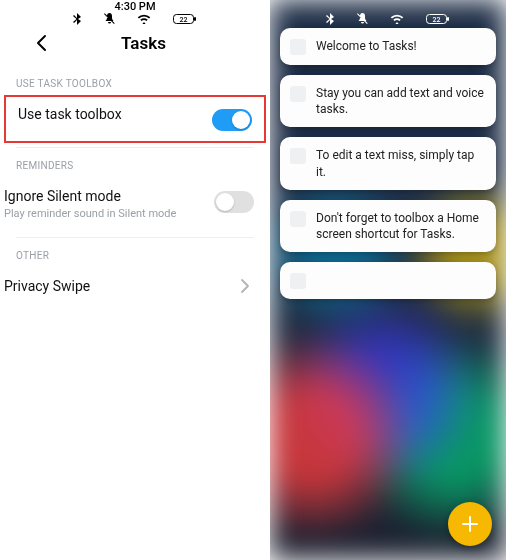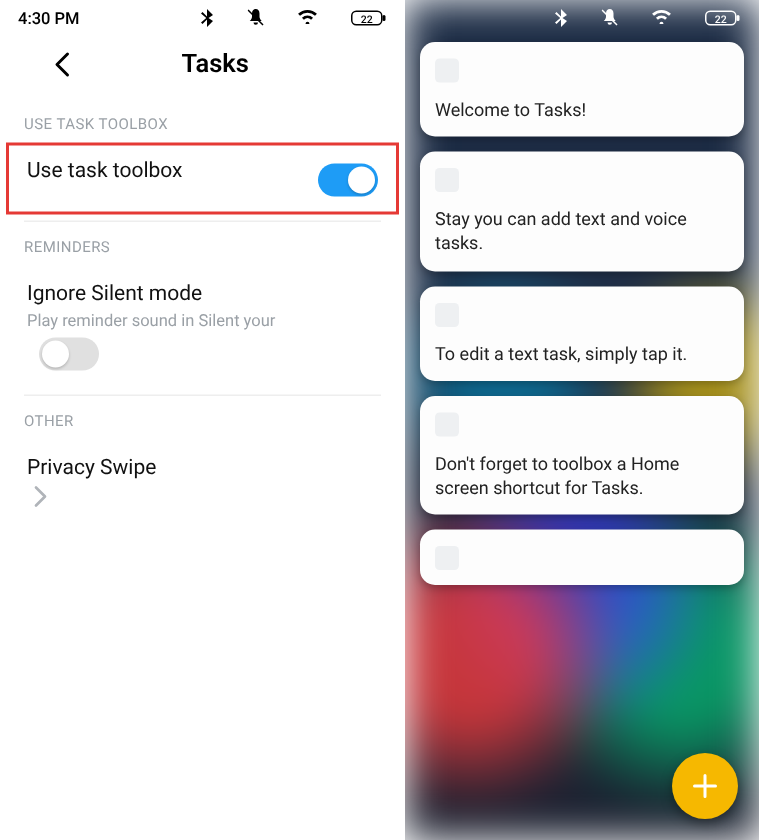--- a/index.html
+++ b/index.html
@@ -1,32 +1,32 @@
 <!DOCTYPE html>
 <html><head>
 <meta charset="utf-8">
 <style>
   *{box-sizing:border-box;margin:0;padding:0;font-family:-apple-system,BlinkMacSystemFont,"Segoe UI",Roboto,sans-serif;}
   body{width:506px;height:560px;display:flex;background:#fff;overflow:hidden;}
   .phone{height:100%;position:relative;overflow:hidden;}
   .left{width:270px;background:#fff;}
   .right{width:236px;}
   
-  .status{display:flex;align-items:center;justify-content:space-between;height:24px;padding:0 12px;font-size:11px;font-weight:500;}
-  .status .icons{display:flex;gap:22px;}
+  .status{display:flex;align-items:center;justify-content:space-between;height:24px;padding:0 12px;font-size:11px;font-weight:500;flex-direction:column;}
+  .status .icons{display:flex;gap:22px;align-items:center;}
   .status svg{display:block;}
   .left .status{color:#000;}
   .right .status{color:#fff;position:absolute;top:0;left:0;right:0;z-index:2;}
   
   .hdr{display:flex;align-items:center;padding:8px 14px 12px 14px;margin-left:17px;}
   .back{width:22px;height:22px;display:flex;align-items:center;justify-content:center;}
   .title{flex:1;text-align:center;font-size:17px;font-weight:600;color:#000;margin-left:-22px;}
   
   .section-label{font-size:10px;letter-spacing:0.3px;color:#9aa0a6;padding:12px 16px 6px 16px;}
-  .row{padding:10px 16px 12px 18px;display:flex;align-items:flex-start;justify-content:space-between;flex-direction:column;}
+  .row{padding:10px 16px 12px 4px;display:flex;align-items:flex-start;justify-content:space-between;}
   .row-main{flex:1;min-width:0;}
   .row-title{font-size:14px;color:#111;line-height:1.3;}
   .row-sub{font-size:11px;color:#9aa0a6;line-height:1.3;margin-top:2px;}
   .highlight{border:2px solid #e53935;margin:0 4px;padding:8px 12px 10px 12px;}
   .divider{height:1px;background:#eee;margin:4px 16px 0 16px;}
   
   .toggle{width:40px;height:22px;border-radius:11px;position:relative;flex:0 0 auto;margin-left:8px;margin-top:4px;}
   .toggle.on{background:#1e9cf6;}
   .toggle.off{background:#e0e0e0;}
   .knob{position:absolute;top:2px;width:18px;height:18px;border-radius:50%;background:#fff;box-shadow:0 1px 2px rgba(0,0,0,.2);}
@@ -38,21 +38,21 @@
       background:
         radial-gradient(circle at 18% 78%, rgba(255,60,60,.75) 0 9%, transparent 22%),
         radial-gradient(circle at 48% 70%, rgba(60,60,255,.65) 0 10%, transparent 24%),
         radial-gradient(circle at 78% 78%, rgba(0,200,120,.7) 0 9%, transparent 22%),
         radial-gradient(circle at 88% 45%, rgba(255,210,0,.6) 0 8%, transparent 20%),
         radial-gradient(circle at 28% 45%, rgba(0,150,200,.55) 0 9%, transparent 22%),
         linear-gradient(180deg,#1b2b44 0%,#213049 40%,#1a1f2e 100%);
       filter:blur(14px);
   }
   .tasks{position:absolute;inset:0;padding:28px 10px 0 10px;display:flex;flex-direction:column;gap:10px;z-index:1;}
-  .card{background:#fdfdfd;border-radius:10px;padding:10px 12px 10px 10px;display:flex;align-items:flex-start;gap:10px;box-shadow:0 2px 6px rgba(0,0,0,.25);flex-direction:column;}
+  .card{background:#fdfdfd;border-radius:10px;padding:10px 12px 10px 10px;display:flex;align-items:flex-start;gap:10px;box-shadow:0 2px 6px rgba(0,0,0,.25);}
   .check{width:16px;height:16px;border-radius:3px;background:#eef0f2;flex:0 0 auto;margin-top:1px;}
   .card-text{font-size:12px;color:#222;line-height:1.35;}
   .fab{position:absolute;right:14px;bottom:14px;width:44px;height:44px;border-radius:50%;background:#f6b800;display:flex;align-items:center;justify-content:center;box-shadow:0 3px 8px rgba(0,0,0,.35);z-index:3;}
   .fab svg{display:block;}
   .right .status .time{visibility:hidden;}
 </style>
 </head>
 <body>
 
 <div class="phone left">
@@ -95,21 +95,21 @@
           <div class="knob"></div>
         </div>
     </div>
   </div>
   <div class="divider"></div>
 
   <div class="section-label">REMINDERS</div>
   <div class="row">
     <div class="row-main">
       <div class="row-title">Ignore Silent mode</div>
-      <div class="row-sub">Play reminder sound in Silent your</div>
+      <div class="row-sub">Play reminder sound in Silent mode</div>
     </div>
     <div class="toggle off">
         <div class="knob"></div>
       </div>
   </div>
   <div class="divider"></div>
 
   <div class="section-label">OTHER</div>
   <div class="row">
     <div class="row-main">
@@ -147,21 +147,21 @@
     <div class="card">
       <div class="check"></div>
       <div class="card-text">Welcome to Tasks!</div>
     </div>
     <div class="card">
       <div class="check"></div>
       <div class="card-text">Stay you can add text and voice tasks.</div>
     </div>
     <div class="card">
       <div class="check"></div>
-      <div class="card-text">To edit a text task, simply tap it.</div>
+      <div class="card-text">To edit a text miss, simply tap it.</div>
     </div>
     <div class="card">
       <div class="check"></div>
       <div class="card-text">Don't forget to toolbox a Home screen shortcut for Tasks.</div>
     </div>
     <div class="card">
       <div class="check"></div>
     </div>
   </div>
 

